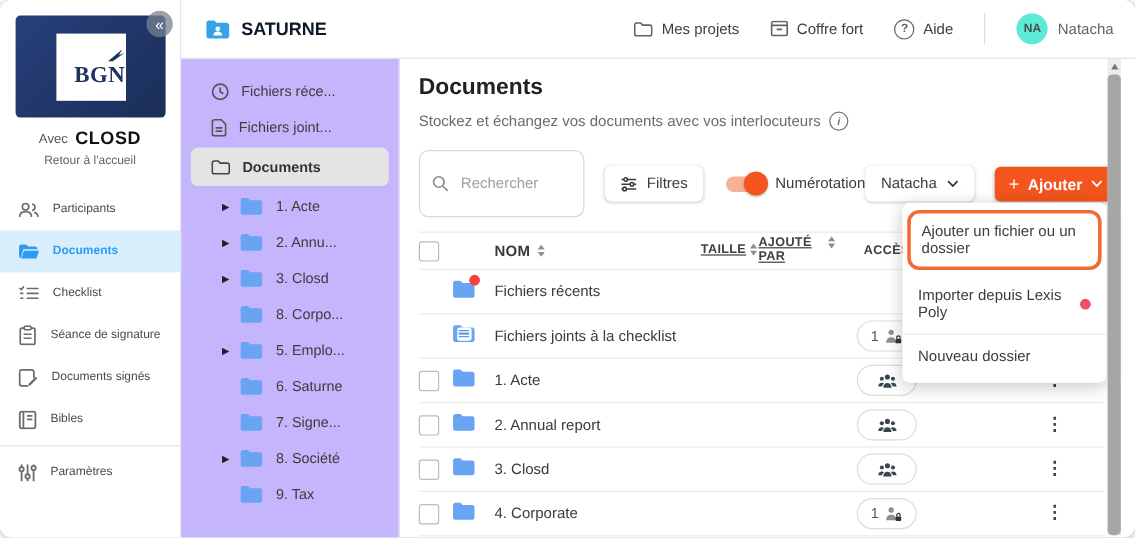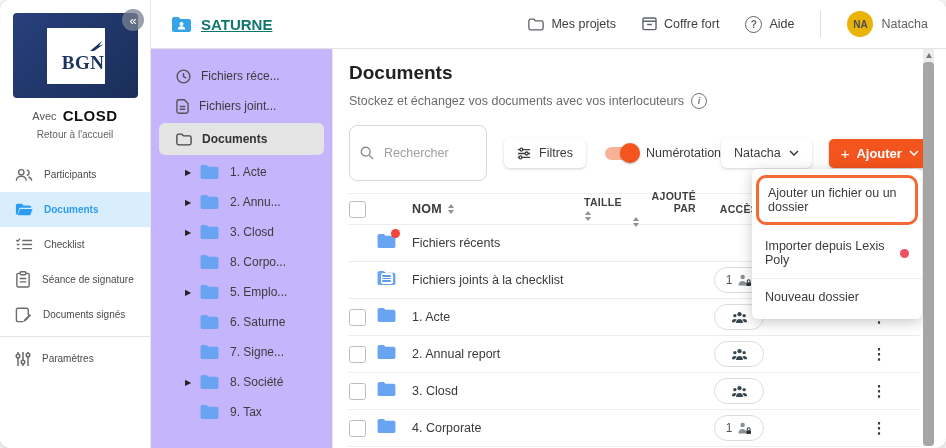--- a/index.html
+++ b/index.html
@@ -26,28 +26,28 @@
   .nav-item{height:35px;display:flex;align-items:center;padding:0 0 0 15px;gap:11px;
     font-size:10px;color:#4a4a4a;cursor:pointer;}
   .nav-item svg{flex:none;}
   .nav-item.active{background:#d9eefc;color:#2b9cf2;font-weight:bold;}
   .nav-sep{border-top:1px solid #e4e4e4;margin:4px 0;}
 
   
   .rightside{flex:1;display:flex;flex-direction:column;min-width:0;}
   .topbar{height:48px;flex:none;background:#fff;border-bottom:1px solid #e2e2e2;display:flex;
     align-items:center;padding:0 18px 0 20px;z-index:6;position:relative;}
-  .proj{display:flex;align-items:center;gap:9px;font-size:15px;font-weight:bold;color:#0f766e;text-decoration:underline;}
+  .proj{display:flex;align-items:center;gap:9px;font-size:15px;font-weight:bold;color:#0f172a;}
   .tb-right{margin-left:auto;display:flex;align-items:center;gap:26px;}
   .tb-link{display:flex;align-items:center;gap:7px;font-size:12.5px;color:#3c4043;cursor:pointer;}
   .help-circ{width:15px;height:15px;border:1.4px solid #5f6368;border-radius:50%;font-size:10px;
     color:#5f6368;display:flex;align-items:center;justify-content:center;font-weight:bold;}
   .tb-divider{width:1px;height:26px;background:#ddd;}
   .userchip{display:flex;align-items:center;gap:8px;cursor:pointer;}
-  .avatar{width:26px;height:26px;border-radius:50%;background:#eab308;color:#474f57;font-size:10px;
+  .avatar{width:26px;height:26px;border-radius:50%;background:#5eead4;color:#474f57;font-size:10px;
     font-weight:bold;display:flex;align-items:center;justify-content:center;}
   .username{font-size:12.5px;color:#5f6368;}
 
   .content{flex:1;display:flex;min-height:0;position:relative;}
 
   
   .tree{width:181px;flex:none;border-right:1px solid #e6e6e6;padding-top:12px;background:#c4b5fd;}
   .titem{height:30px;display:flex;align-items:center;gap:10px;padding-left:25px;font-size:12px;color:#3c3c3c;cursor:pointer;}
   .titem.rootsel{background:#e4e4e4;border-radius:6px;margin:2px 8px;padding-left:17px;height:32px;font-weight:bold;color:#333;}
   .tchild{height:30px;display:flex;align-items:center;padding-left:34px;font-size:12px;color:#3c3c3c;cursor:pointer;}
@@ -86,29 +86,29 @@
   
   .table{margin-top:12px;border-top:1px solid #ececec;}
   .hrow,.trow{display:flex;align-items:center;border-bottom:1px solid #ececec;}
   .hrow{height:30px;font-size:10.5px;font-weight:bold;color:#3f3f3f;letter-spacing:.3px;}
   .trow{height:36px;}
   .col-cb{width:27px;flex:none;}
   .cb{width:15px;height:15px;border:1.5px solid #bcbcbc;border-radius:2.5px;background:#fff;cursor:pointer;}
   .col-icon{width:36px;flex:none;position:relative;}
   .col-name{width:172px;flex:none;font-size:12.5px;color:#3a3a3a;white-space:nowrap;}
   .col-size{width:48px;flex:none;}
-  .col-added{width:64px;flex:none;text-align:right;}
+  .col-added{width:64px;flex:none;}
   .col-access{width:86px;flex:none;display:flex;justify-content:center;}
   .col-spacer{flex:1;}
   .col-menu{width:30px;flex:none;margin-right:26px;text-align:center;}
   .sort{display:inline-flex;flex-direction:column;gap:2px;margin-left:6px;vertical-align:1px;}
   .sort i{display:block;width:0;height:0;border-left:3.5px solid transparent;border-right:3.5px solid transparent;}
   .sort .up{border-bottom:4px solid #8f8f8f;}
   .sort .dn{border-top:4px solid #8f8f8f;}
-  .h2{display:flex;flex-direction:column;align-items:flex-start;gap:2px;line-height:1.1;}
+  .h2{display:flex;align-items:flex-start;gap:2px;line-height:1.1;text-decoration:underline;}
   .h2 .sort{margin-left:1px;}
   .hname{display:flex;align-items:center;}
 
   .ficon{width:21px;height:16px;position:relative;display:inline-block;}
   .notif-dot{position:absolute;top:-4px;right:-3px;width:9px;height:9px;border-radius:50%;background:#f4433a;}
   .cal-overlay{position:absolute;left:4.5px;top:3px;width:12px;height:11px;background:#fff;border-radius:2px;
     display:flex;flex-direction:column;justify-content:space-evenly;padding:1.5px 1.5px;box-sizing:border-box;}
   .cal-overlay i{display:block;height:1.5px;background:#5c9be8;border-radius:1px;}
   .badge{height:24px;min-width:30px;border:1px solid #dcdcdc;border-radius:13px;display:flex;
     align-items:center;justify-content:center;gap:5px;padding:0 9px;font-size:12px;color:#555;background:#fff;cursor:pointer;}
@@ -183,20 +183,27 @@
         </svg>
         <span>Séance de signature</span>
       </div>
       <div class="nav-item">
         <svg width="17" height="16" viewBox="0 0 18 16" fill="none" stroke="#6b6b6b" stroke-width="1.5">
           <path d="M1.5 2.5 C1.5 1.4 2.4 0.8 3.5 0.8 H12 C13.1 0.8 14 1.7 14 2.8 V8"></path>
           <path d="M1.5 2.5 V13 C1.5 14.1 2.4 15 3.5 15 H9"></path>
           <path d="M11 14.5 L17 8.5 L15.5 7 L9.5 13 L9 15 Z" fill="#6b6b6b" stroke="none"></path>
         </svg>
         <span>Documents signés</span>
+      </div>
+      <div class="nav-item">
+        <svg width="16" height="16" viewBox="0 0 16 16" fill="none" stroke="#6b6b6b" stroke-width="1.5">
+          <rect x="1.5" y="1" width="13" height="14" rx="1.5"></rect>
+          <path d="M4.5 1 V15 M7.5 4.5 H12 M7.5 7.5 H12"></path>
+        </svg>
+        <span>Bibles</span>
       </div>
       <div class="nav-sep"></div>
       <div class="nav-item">
         <svg width="16" height="16" viewBox="0 0 16 16" fill="none" stroke="#6b6b6b" stroke-width="1.5">
           <path d="M3 1 V15 M8 1 V15 M13 1 V15"></path>
           <circle cx="3" cy="5" r="1.8" fill="#fff"></circle>
             <circle cx="8" cy="11" r="1.8" fill="#fff"></circle>
             <circle cx="13" cy="4" r="1.8" fill="#fff"></circle>
         </svg>
         <span>Paramètres</span>

